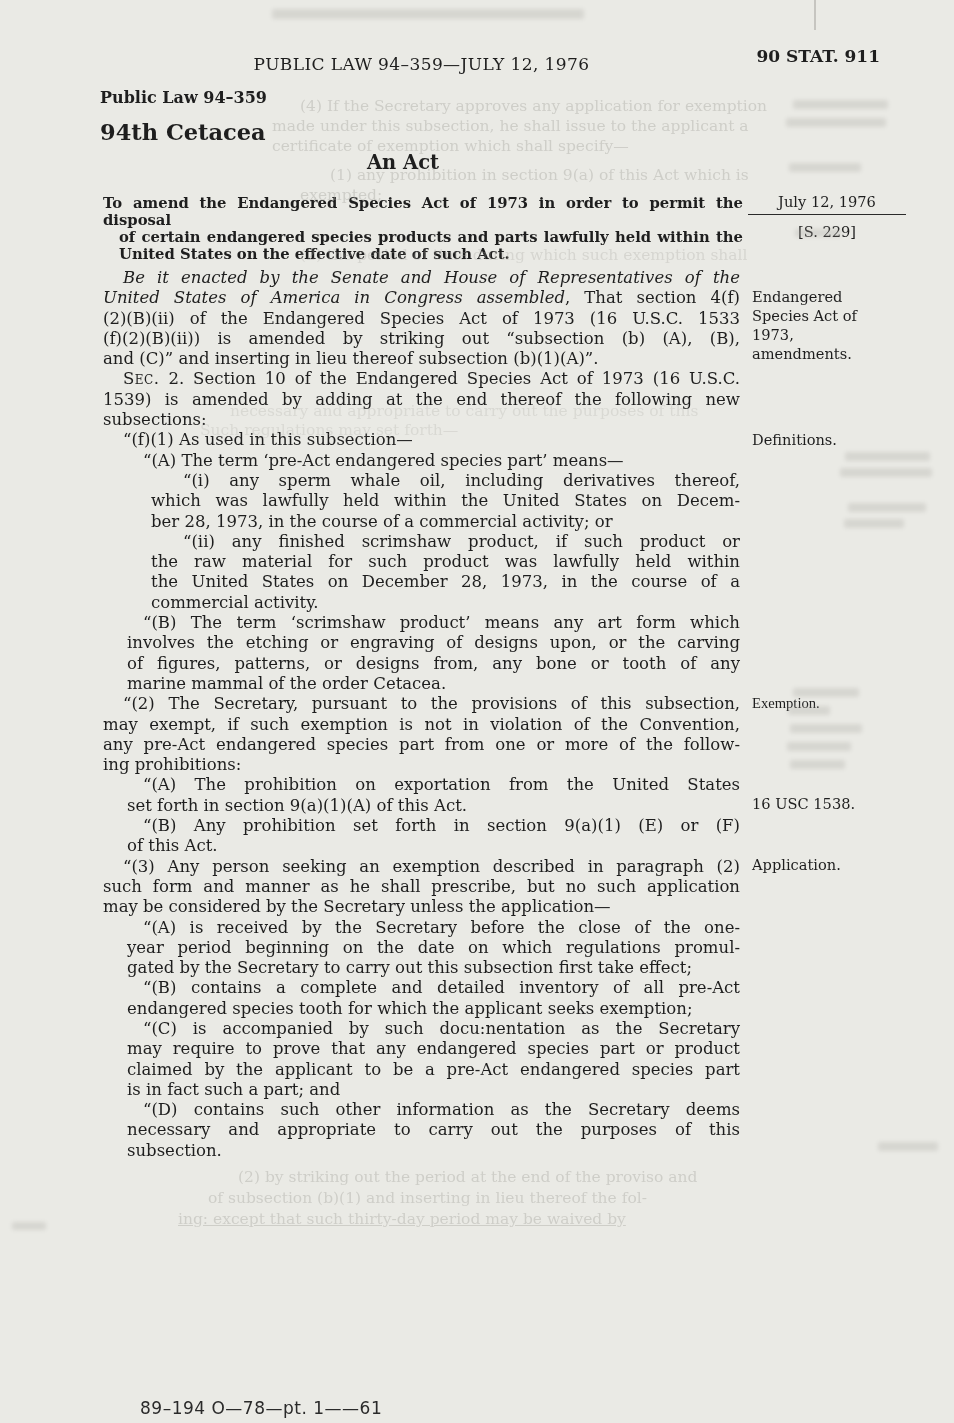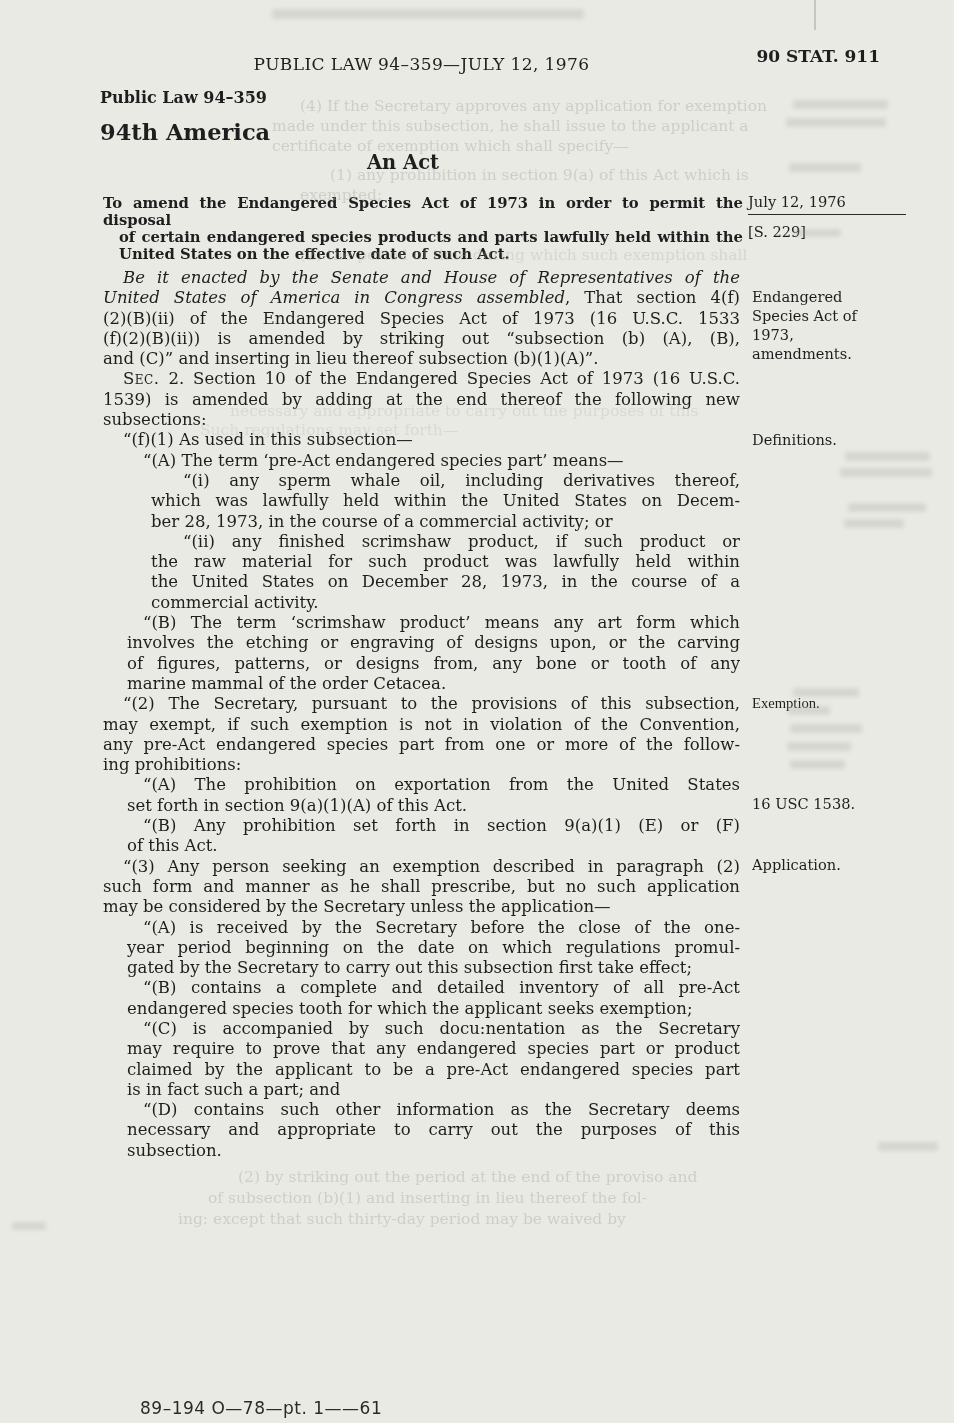--- a/index.html
+++ b/index.html
@@ -39,41 +39,41 @@
   .bline.l2{padding-left:48px;}
   .bline.l0.first{padding-left:20px;}
   .bline.l1.first{padding-left:40px;}
   .bline.l2.first{padding-left:80px;}
   .it{font-style:italic;}
   .sc{font-variant:small-caps;letter-spacing:.5px;}
   
   #margin{position:absolute;left:748px;top:0;width:162px;
     font-size:14.6px;line-height:19px;}
   .mnote{position:absolute;left:4px;}
-  .mnote.center{left:0;width:158px;}
+  .mnote.center{left:0;width:158px;text-align:center;}
   .mnote.rule{border-bottom:1.5px solid #2a2a2a;padding-bottom:3px;}
   
   .ghost-text{position:absolute;color:var(--ghost);filter:blur(.5px);
     white-space:nowrap;font-size:15.5px;opacity:.42;}
   .ghost-smear{position:absolute;background:var(--ghost);filter:blur(2.2px);
     border-radius:2px;opacity:.3;}
   .fold-mark{position:absolute;left:814px;top:0;width:2px;height:30px;background:#c6c5c0;}
   
   .footer{position:absolute;top:1398px;left:140px;
     font-family:"DejaVu Sans",sans-serif;font-size:17px;letter-spacing:.5px;color:#2a2a2a;}
 </style>
 </head>
 <body>
 
 <div class="page">
   <div class="rh-center">PUBLIC LAW 94–359—JULY 12, 1976</div>
   <div class="rh-right">90 STAT. 911</div>
 
   <div class="law-title">Public Law 94–359</div>
-  <div class="congress">94th America</div>
+  <div class="congress">94th Cetacea</div>
   <div class="an-act">An Act</div>
 
   <div id="purpose">
       <div class="pline">To amend the Endangered Species Act of 1973 in order to permit the disposal</div>
       <div class="pline rest">of certain endangered species products and parts lawfully held within the</div>
       <div class="pline rest last">United States on the effective date of such Act.</div>
     </div>
   <div id="body">
       <div class="bline l0 first"><span class="it">Be it enacted by the Senate and House of Representatives of the</span></div>
       <div class="bline l0"><span class="it">United States of America in Congress assembled</span><span>, That section 4(f)</span></div>
@@ -150,21 +150,21 @@
       <div class="ghost-text" style="top: 97px; left: 300px;">(4) If the Secretary approves any application for exemption</div>
       <div class="ghost-text" style="top: 117px; left: 272px;">made under this subsection, he shall issue to the applicant a</div>
       <div class="ghost-text" style="top: 137px; left: 272px;">certificate of exemption which shall specify—</div>
       <div class="ghost-text" style="top: 166px; left: 330px;">(1) any prohibition in section 9(a) of this Act which is</div>
       <div class="ghost-text" style="top: 186px; left: 300px;">exempted;</div>
       <div class="ghost-text" style="top: 246px; left: 300px; opacity: 0.3;">(2) the period of time during which such exemption shall</div>
       <div class="ghost-text" style="top: 402px; left: 230px; opacity: 0.25;">necessary and appropriate to carry out the purposes of this</div>
       <div class="ghost-text" style="top: 421px; left: 200px; opacity: 0.25;">Such regulations may set forth—</div>
       <div class="ghost-text" style="top: 1168px; left: 238px;">(2) by striking out the period at the end of the proviso and</div>
       <div class="ghost-text" style="top: 1189px; left: 208px;">of subsection (b)(1) and inserting in lieu thereof the fol-</div>
-      <div class="ghost-text" style="top: 1210px; left: 178px;">ing: except that such thirty-day period may be waived by</div>
+      <div class="ghost-text" style="top: 1210px; left: 178px; text-decoration: underline;">ing: except that such thirty-day period may be waived by</div>
       <div class="ghost-smear" style="top: 9px; left: 272px; width: 312px; height: 10px;"></div>
       <div class="ghost-smear" style="top: 100px; left: 793px; width: 95px; height: 9px;"></div>
       <div class="ghost-smear" style="top: 118px; left: 786px; width: 100px; height: 9px;"></div>
       <div class="ghost-smear" style="top: 163px; left: 789px; width: 72px; height: 9px;"></div>
       <div class="ghost-smear" style="top: 229px; left: 795px; width: 46px; height: 8px;"></div>
       <div class="ghost-smear" style="top: 452px; left: 845px; width: 85px; height: 9px;"></div>
       <div class="ghost-smear" style="top: 468px; left: 840px; width: 92px; height: 9px;"></div>
       <div class="ghost-smear" style="top: 503px; left: 848px; width: 78px; height: 9px;"></div>
       <div class="ghost-smear" style="top: 519px; left: 844px; width: 60px; height: 9px;"></div>
       <div class="ghost-smear" style="top: 688px; left: 793px; width: 66px; height: 9px;"></div>

